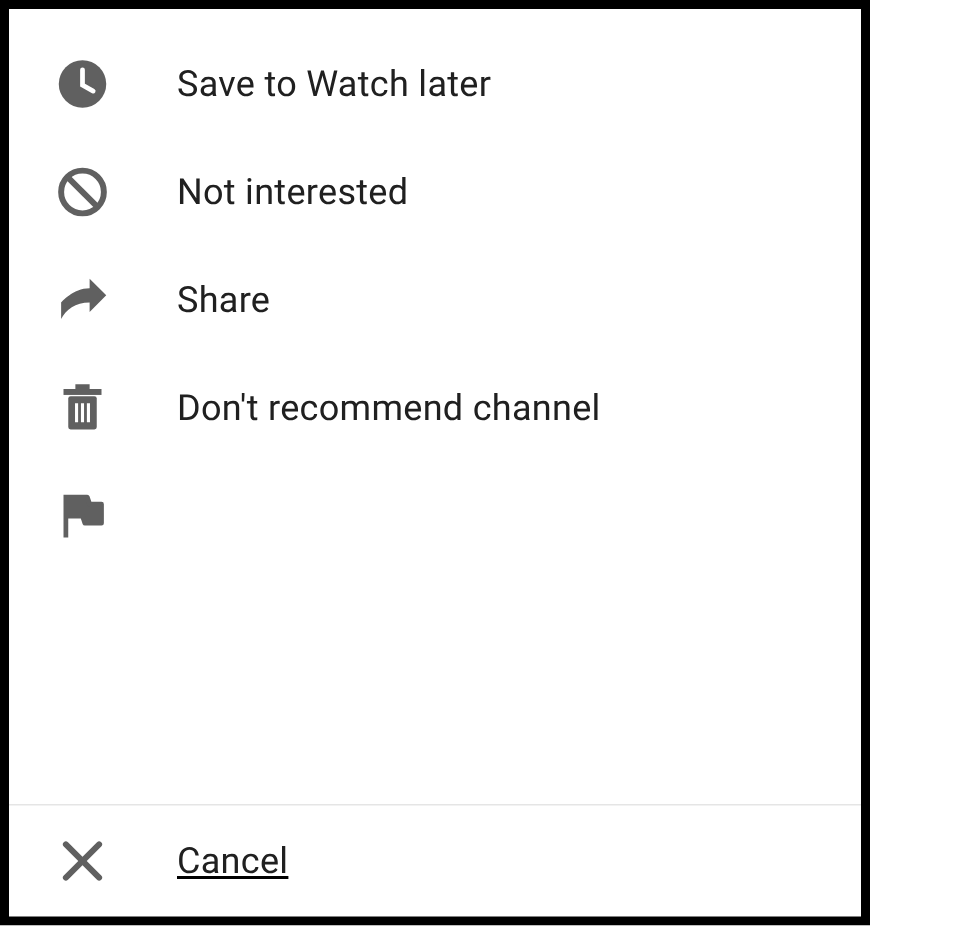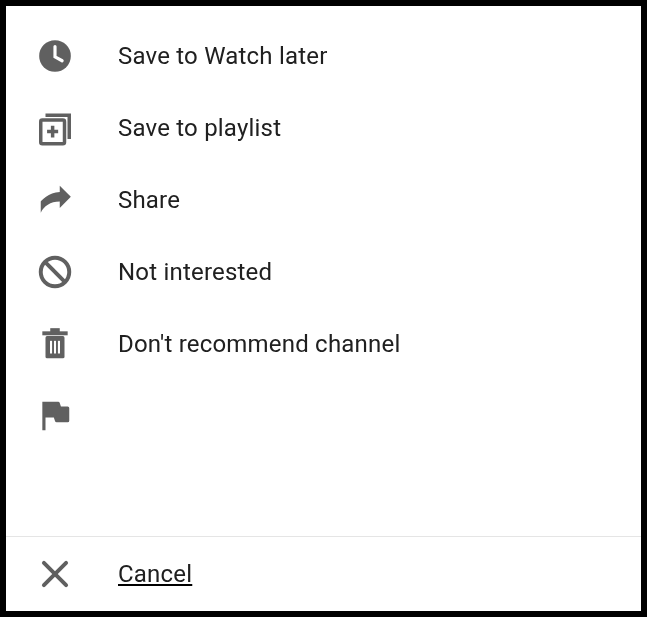--- a/index.html
+++ b/index.html
@@ -9,21 +9,21 @@
     }
     body {
       font-family: Roboto, Arial, sans-serif;
       background: #fff;
       width: 650px;
       height: 617px;
       position: relative;
     }
     .frame {
       border: 6px solid #000;
-      width: 647px;
+      width: 580px;
       height: 617px;
       background: #fff;
       display: flex;
       flex-direction: column;
       padding: 14px 0 0 0;
     }
     .menu-list {
       flex: 1;
       display: flex;
       flex-direction: column;
@@ -88,49 +88,39 @@
     <div class="menu-item">
       <span class="icon-slot">
         <svg viewBox="0 0 24 24">
             <circle cx="12" cy="12" r="10" fill="#606060"></circle>
             <path d="M12 6 L12 12.5 L16.5 15" stroke="#fff" stroke-width="2" fill="none" stroke-linecap="round"></path>
           </svg>
       </span>
       <span class="label">Save to Watch later</span>
     </div>
 
-    <div class="menu-item">
-      <span class="icon-slot">
-        <svg viewBox="0 0 24 24">
-            <rect x="3" y="7" width="15" height="15" rx="1" fill="none" stroke="#606060" stroke-width="2.2"></rect>
-            <path d="M6 4 L21 4 L21 19" fill="none" stroke="#606060" stroke-width="2.2"></path>
-            <path d="M10.5 10.5 L10.5 18 M7 14.2 L14 14.2" stroke="#606060" stroke-width="2.2"></path>
-          </svg>
-      </span>
-      <span class="label">Save to playlist</span>
-    </div>
 
-
-    <div class="menu-item">
-      <span class="icon-slot">
-        <svg viewBox="0 0 24 24">
-            <path d="M3 13 C3 13 8 7 15 7 L15 3 L22 10 L15 17 L15 13 C9 13 5 16 3 20 C3 17 3 13 3 13 Z" fill="#606060"></path>
-          </svg>
-      </span>
-      <span class="label">Share</span>
-    </div>
 
     <div class="menu-item">
       <span class="icon-slot">
         <svg viewBox="0 0 24 24">
             <circle cx="12" cy="12" r="9" fill="none" stroke="#606060" stroke-width="2.5"></circle>
             <line x1="5.5" y1="5.5" x2="18.5" y2="18.5" stroke="#606060" stroke-width="2.5"></line>
           </svg>
       </span>
       <span class="label">Not interested</span>
+    </div>
+
+    <div class="menu-item">
+      <span class="icon-slot">
+        <svg viewBox="0 0 24 24">
+            <path d="M3 13 C3 13 8 7 15 7 L15 3 L22 10 L15 17 L15 13 C9 13 5 16 3 20 C3 17 3 13 3 13 Z" fill="#606060"></path>
+          </svg>
+      </span>
+      <span class="label">Share</span>
     </div>
 
     <div class="menu-item">
       <span class="icon-slot">
         <svg viewBox="0 0 24 24">
             <rect x="6" y="7" width="12" height="14" rx="1" fill="#606060"></rect>
             <rect x="4" y="4" width="16" height="2.5" fill="#606060"></rect>
             <rect x="9" y="2" width="6" height="2.5" fill="#606060"></rect>
             <line x1="9.5" y1="10" x2="9.5" y2="18" stroke="#fff" stroke-width="1.3"></line>
             <line x1="12" y1="10" x2="12" y2="18" stroke="#fff" stroke-width="1.3"></line>

